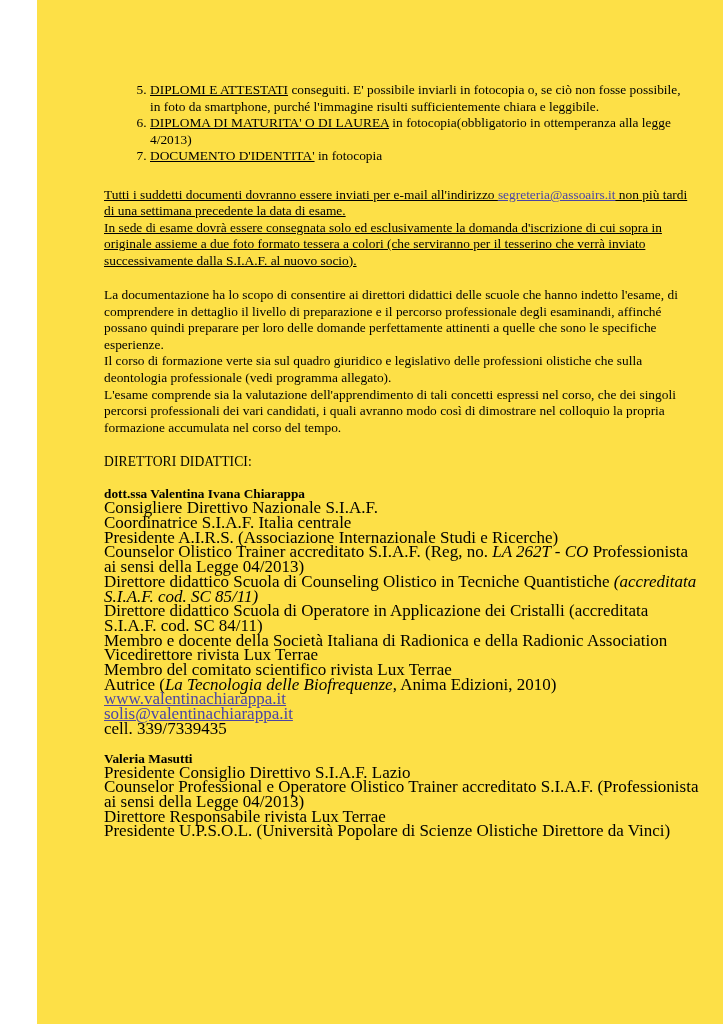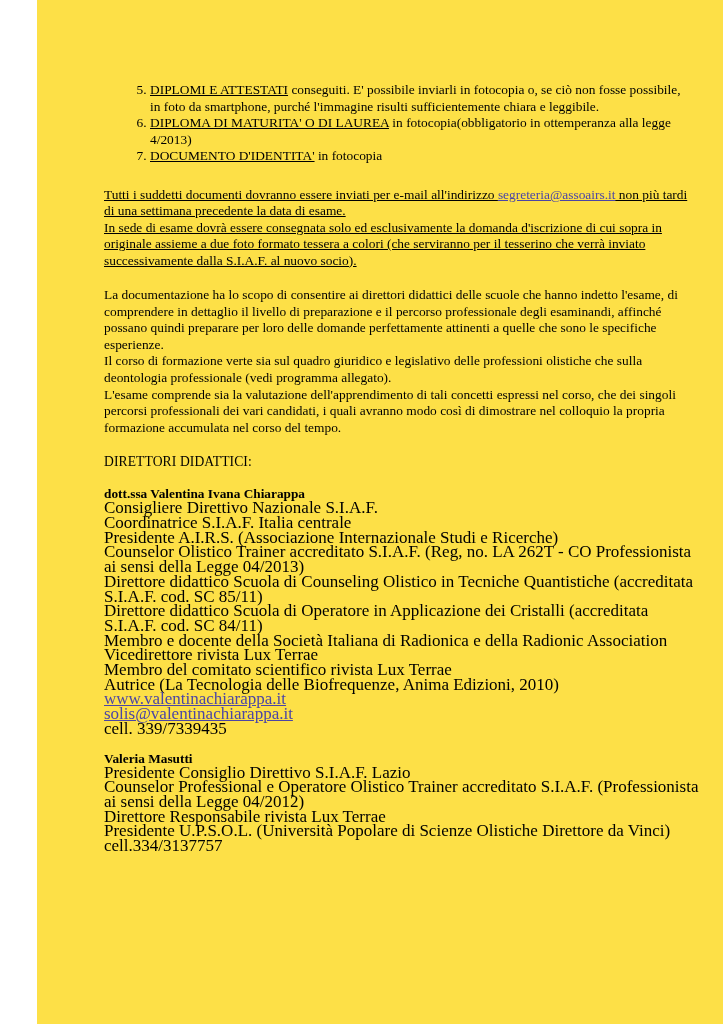--- a/index.html
+++ b/index.html
@@ -37,21 +37,21 @@
     font-size: 13.4px;
     line-height: 16.6px;
     margin: 0;
     padding: 0;
     text-align: left;
   }
   ol.doc-list > li::marker {
     font-size: 13.4px;
   }
   .u { text-decoration: underline; }
-  .i { }
+  .i { font-style: italic; }
 
   
   .block {
     font-size: 13.4px;
     line-height: 16.4px;
   }
   .p-underlined {
     text-decoration: underline;
   }
   .spacer-14 { height: 14px; }
@@ -147,21 +147,20 @@
         <div>cell. 339/7339435</div>
       </div>
     </div>
 
     <div class="spacer-14"></div>
 
     <div>
       <div class="person-name">Valeria Masutti</div>
       <div class="person-lines wide">
         <div>Presidente Consiglio Direttivo S.I.A.F. Lazio</div>
-        <div>Counselor Professional e Operatore Olistico Trainer accreditato S.I.A.F. (Professionista ai sensi della Legge 04/2012)</div>
+        <div>Counselor Professional e Operatore Olistico Trainer accreditato S.I.A.F. (Professionista ai sensi della Legge 04/2013)</div>
         <div>Direttore Responsabile rivista Lux Terrae</div>
         <div>Presidente U.P.S.O.L. (Università Popolare di Scienze Olistiche Direttore da Vinci)</div>
-        <div>cell.334/3137757</div>
       </div>
     </div>
 
   </div>
 </div>
 
 </body></html>

